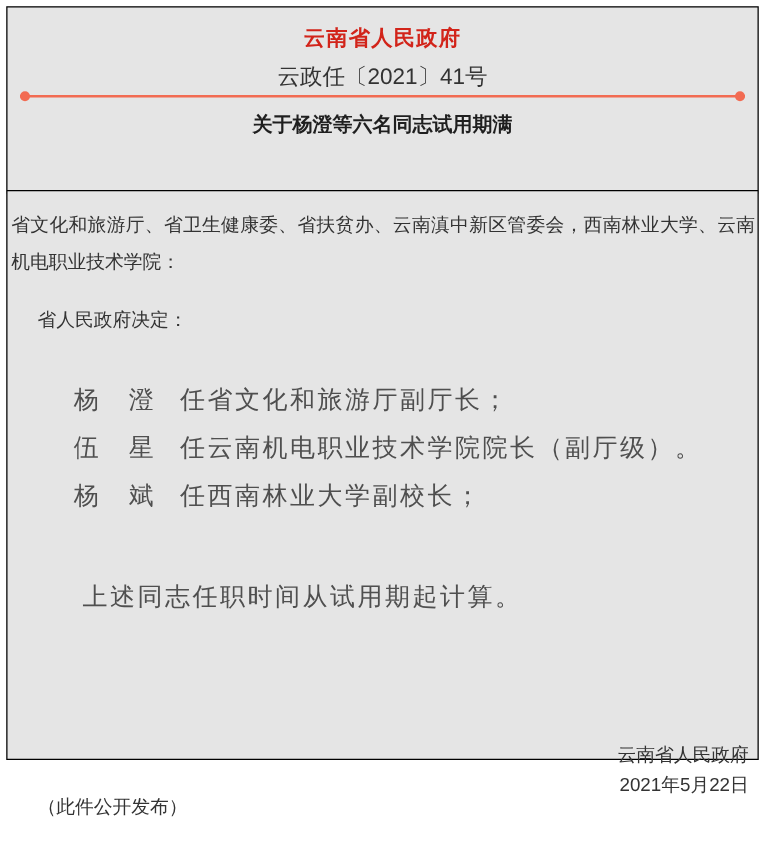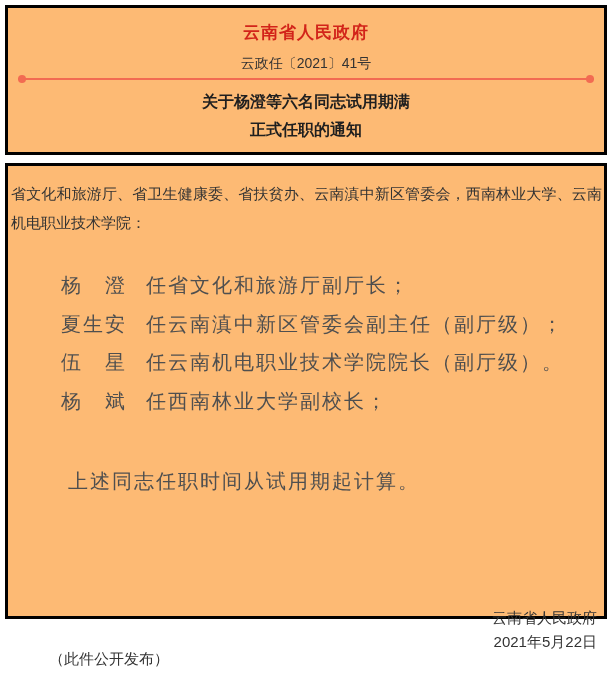--- a/index.html
+++ b/index.html
@@ -9,40 +9,40 @@
     width: 612px;
     height: 681px;
     background: #ffffff;
     font-family: "Liberation Sans", sans-serif;
     overflow: hidden;
   }
   .box {
     position: absolute;
     left: 5px;
     width: 602px;
-    border: 3px solid #000000;
-    background: #fdba74;
+    border: 1px solid #000000;
+    background: #e5e5e5;
   }
   
   .header-box {
     top: 5px;
     height: 150px;
     text-align: center;
   }
   .gov-title {
     margin-top: 15px;
     font-size: 17px;
     line-height: 20px;
     font-weight: bold;
     letter-spacing: 1px;
     color: #d2241a;
   }
   .doc-number {
     margin-top: 10px;
-    font-size: 14px;
+    font-size: 18px;
     line-height: 20px;
     color: #333333;
   }
   .divider {
     position: relative;
     margin: 5px 10px 0 10px;
     height: 2px;
     background: #f26b52;
   }
   .divider .dot {
@@ -65,21 +65,21 @@
   }
   .notice-title-2 {
     margin-top: 7px;
     font-size: 16px;
     line-height: 20px;
     font-weight: bold;
     color: #1f1f1f;
   }
   
   .body-box {
-    top: 163px;
+    top: 152px;
     height: 456px;
     color: #333333;
     font-size: 15px;
   }
   .recipients {
     margin: 13px 2px 0 3px;
     line-height: 29px;
     text-align: justify;
   }
   .decision {
@@ -121,48 +121,44 @@
     font-size: 15px;
     color: #333333;
   }
   .public-note {
     position: absolute;
     top: 483px;
     left: 24px;
     line-height: 20px;
     font-size: 15px;
     color: #333333;
-    margin-left: 17px;
   }
 </style>
 </head>
 <body>
 
 <div class="page">
 
   <div class="box header-box">
     <div class="gov-title">云南省人民政府</div>
     <div class="doc-number">云政任〔2021〕41号</div>
     <div class="divider">
       <span class="dot dot-left"></span>
       <span class="dot dot-right"></span>
     </div>
     <div class="notice-title-1">关于杨澄等六名同志试用期满</div>
-    <div class="notice-title-2">正式任职的通知</div>
   </div>
 
   <div class="box body-box">
     <p class="recipients">省文化和旅游厅、省卫生健康委、省扶贫办、云南滇中新区管委会，西南林业大学、云南机电职业技术学院：</p>
+    <p class="decision">省人民政府决定：</p>
 
     <div class="appointments">
       <p class="appointment-row">
         <span class="appointee-name">杨　澄</span><span class="appointment-post">任省文化和旅游厅副厅长；</span>
-      </p>
-      <p class="appointment-row">
-        <span class="appointee-name">夏生安</span><span class="appointment-post">任云南滇中新区管委会副主任（副厅级）；</span>
       </p>
       <p class="appointment-row">
         <span class="appointee-name">伍　星</span><span class="appointment-post">任云南机电职业技术学院院长（副厅级）。</span>
       </p>
       <p class="appointment-row">
         <span class="appointee-name">杨　斌</span><span class="appointment-post">任西南林业大学副校长；</span>
       </p>
       <p class="closing-line">上述同志任职时间从试用期起计算。</p>
     </div>
 

